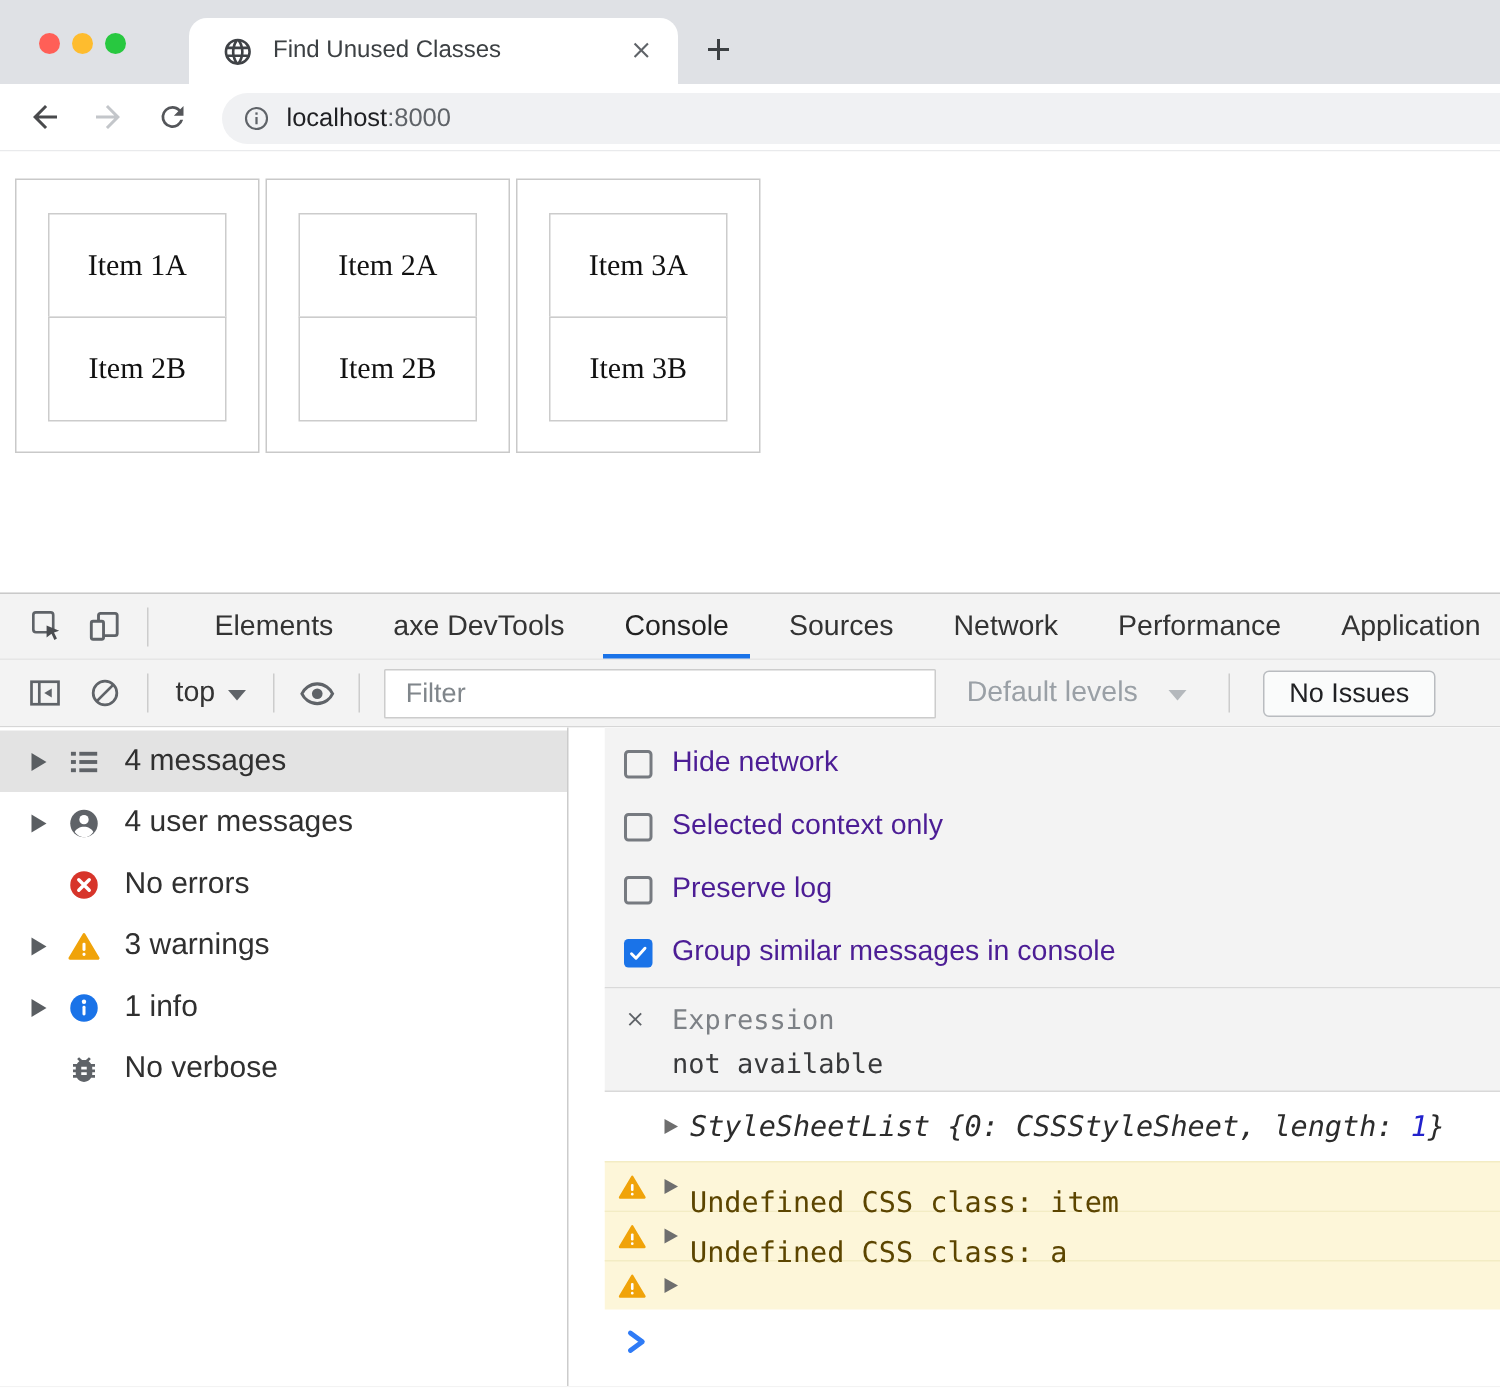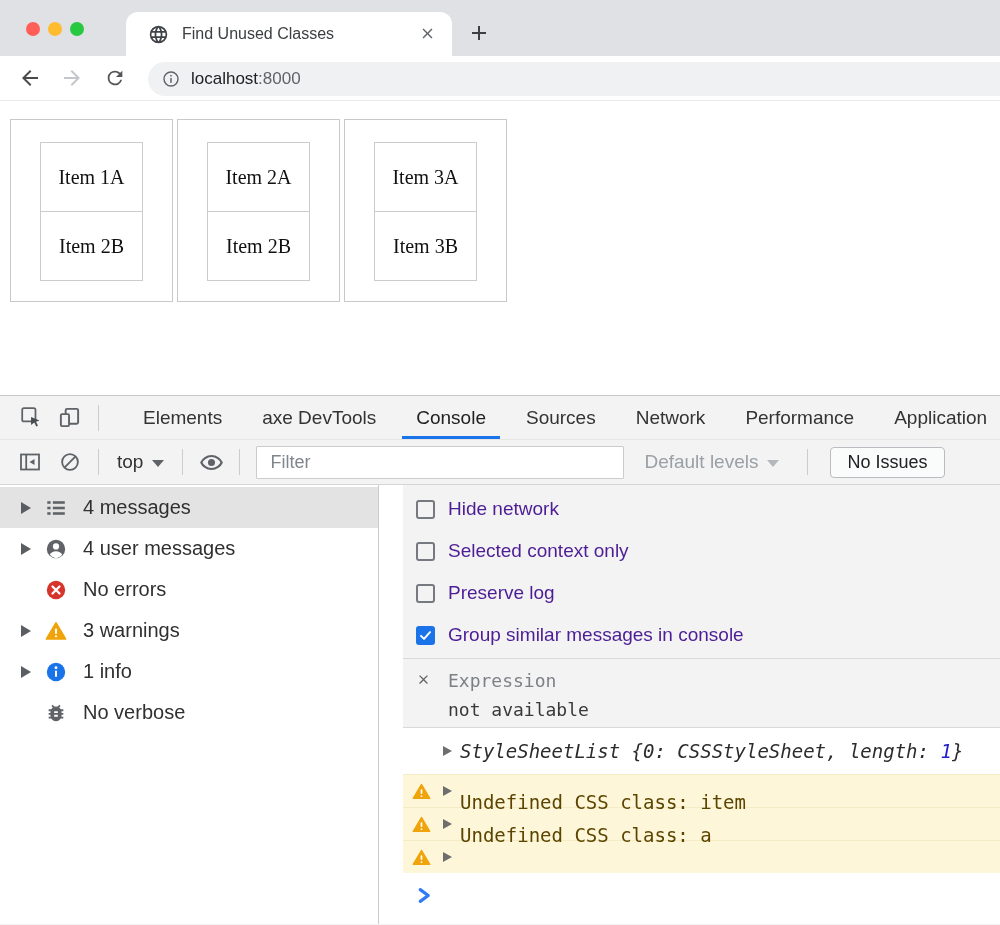--- a/index.html
+++ b/index.html
@@ -26,21 +26,21 @@
   .nav-reload { left:104px; top:11px; width:22px; height:22px; }
   .urlpill { position:absolute; left:148px; top:6px; right:0; height:34px; background:#f0f1f3; border-radius:17px 0 0 17px; display:flex; align-items:center; padding-left:13px; }
   .urlpill .info-ic { width:20px; height:20px; margin-right:10px; flex:none; }
   .url-text { font-size:17px; color:#202124; }
   .url-port { color:#5f6368; }
 
   
   .page { position:absolute; left:0; top:101px; width:1000px; height:294px; background:#fff; }
   .cards { position:absolute; left:10px; top:18px; display:flex; gap:4px; }
   .card { width:163px; height:183px; border:1px solid #c9c9c9; padding-top:22px; display:flex; flex-direction:column; align-items:center; background:#fff; }
-  .pitem { width:103px; height:70px; border:1px solid #cccccc; display:flex; align-items:center; justify-content:center;
+  .pitem { width:119px; height:70px; border:1px solid #cccccc; display:flex; align-items:center; justify-content:center;
            font-family:"Liberation Serif", serif; font-size:20px; color:#111; background:#fff; }
   .pitem + .pitem { margin-top:-1px; }
 
   
   .devtools { position:absolute; left:0; top:395px; width:1000px; height:530px; border-top:1px solid #c9c9c9; background:#f3f3f3; }
   .vsep { width:1px; height:26px; background:#ccc; flex:none; }
 
   .dt-tabbar { height:44px; background:#f3f3f3; border-bottom:1px solid #e6e6e6; display:flex; align-items:center; padding-left:12px; }
   .tool-btn { width:38px; height:44px; display:flex; align-items:center; justify-content:center; flex:none; }
   .dt-tabbar .vsep { margin:0 10px; }
@@ -49,21 +49,21 @@
   .dt-tab.active { color:#222; }
   .dt-tab.active .tab-underline { position:absolute; left:6px; right:6px; bottom:0; height:3px; background:#1a73e8; }
 
   .dt-toolbar { height:45px; background:#f3f3f3; border-bottom:1px solid #d6d6d6; display:flex; align-items:center; padding-left:10px; }
   .dt-toolbar .tool-btn { width:40px; height:45px; }
   .dt-toolbar .vsep { margin:0 8px; }
   .dropdown { display:flex; align-items:center; font-size:19px; color:#333; margin:0 10px; }
   .caret { width:0; height:0; border-left:6px solid transparent; border-right:6px solid transparent; border-top:7px solid #5f6368; margin-left:9px; margin-top:2px; }
   .filter-input { margin-left:8px; width:368px; height:33px; border:1px solid #ccc; background:#fff; font-size:18px; color:#333; padding:0 13px; outline:none; font-family:"Liberation Sans", sans-serif; border-radius:1px; }
   .filter-input::placeholder { color:#80868b; }
-  .levels { margin-left:20px; color:#9aa0a6; }
+  .levels { margin-left:20px; color:#9aa0a6;gap:12px; }
   .levels .caret { border-top-color:#b4b8bc; }
   .dt-toolbar .sep-right { margin-left:18px; }
   .no-issues { margin-left:14px; height:31px; padding:0 16px; border:1px solid #b9bcc0; border-radius:4px; background:#fafbfb; font-size:18px; color:#202124; display:flex; align-items:center; }
 
   .dt-body { display:flex; height:439px; background:#fff;gap:24px; }
 
   
   .dt-sidebar { width:379px; flex:none; border-right:1px solid #ccc; background:#fff; padding-top:2px; }
   .side-row { height:41px; display:flex; align-items:center; padding-left:21px; font-size:20px; color:#303030; }
   .side-row.selected { background:#e3e3e3; }

